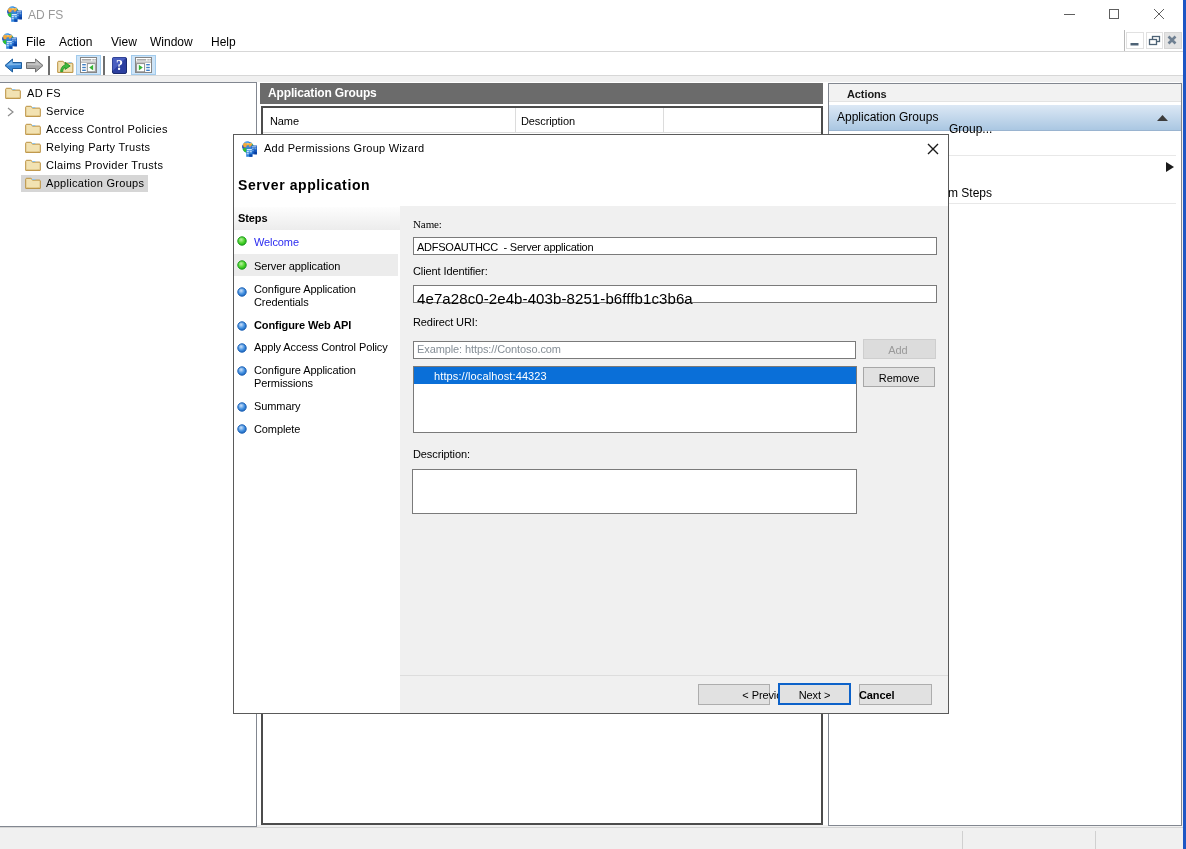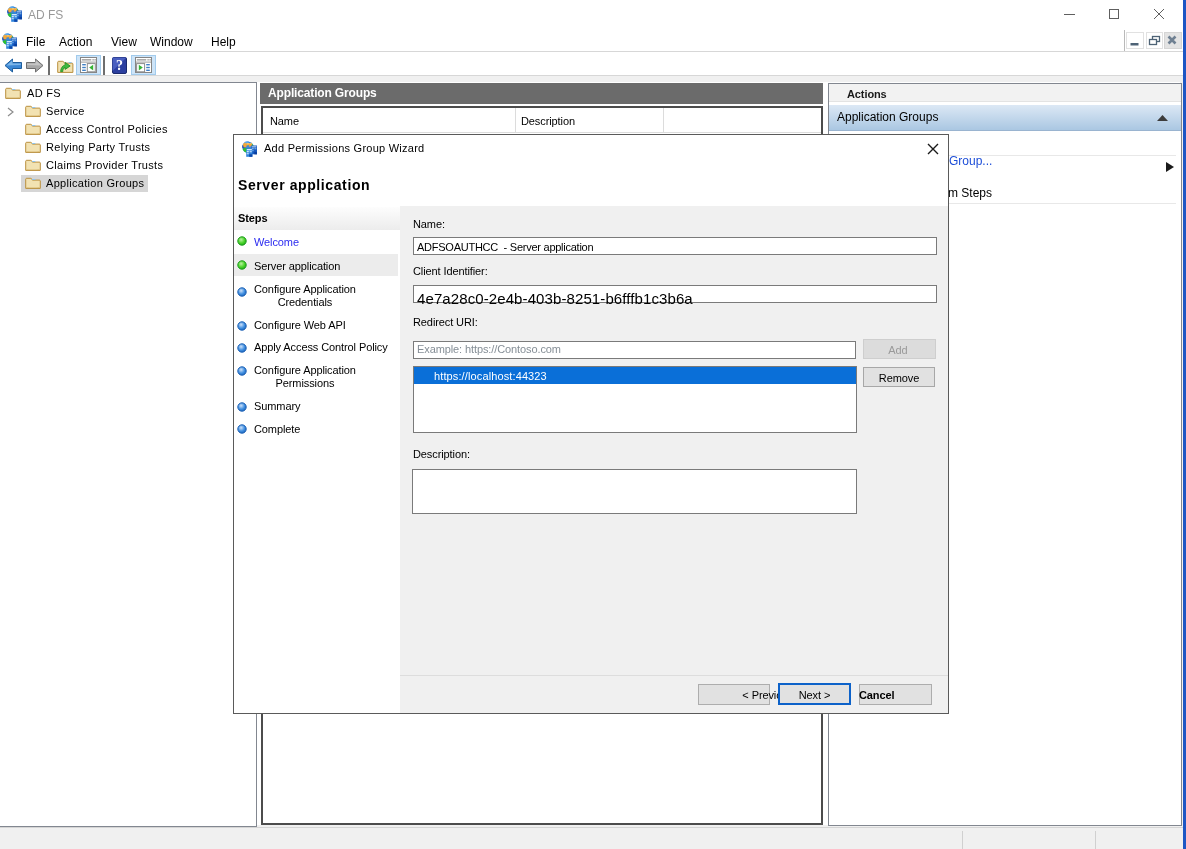--- a/index.html
+++ b/index.html
@@ -2,21 +2,21 @@
 <html><head>
 <meta charset="utf-8">
 <style>
 * { margin:0; padding:0; box-sizing:border-box; }
 html,body { width:1186px; height:849px; overflow:hidden; }
 body { font-family:"Liberation Sans", sans-serif; background:#ffffff; position:relative; }
 .abs { position:absolute; }
 .f11 { font-size:11px; letter-spacing:-0.1px; color:#000; }
 .tree { letter-spacing:0.3px; }
 .f12 { font-size:12px; color:#000; }
-.stp { line-height:12.6px;text-align:center; }
+.stp { line-height:12.6px; }
 </style>
 </head>
 <body>
 <svg width="0" height="0" style="position:absolute">
 <defs>
 <g id="mmcicon">
   <circle cx="5.9" cy="6.1" r="5.7" fill="#3b87d8"></circle>
   <path d="M2.2 1.3 C3.6 0.4 5.2 0.1 6.9 0.5 L6.2 2.2 L3.1 2.6 Z" fill="#5aa7ec"></path>
   <path d="M0.6 8.4 C1.7 10.2 3.5 11.5 5.6 11.7 L7.2 9.0 5.6 6.9 2.0 7.2 Z" fill="#2ec22e"></path>
   <path d="M9.2 1.9 C10.4 2.8 11.2 4.1 11.5 5.6 L9.0 5.2 Z" fill="#3dc83d"></path>
@@ -178,21 +178,21 @@
 
 <div class="abs" style="left:828px;top:83px;width:354px;height:743px;background:#ffffff;border:1px solid #828790;"></div>
 <div class="abs" style="left:829px;top:84px;width:352px;height:18px;background:#f2f2f2;border-bottom:1px solid #e3e3e3;"></div>
 <div class="abs" style="left:847px;top:88px;font-size:11px;font-weight:bold;letter-spacing:-0.1px;color:#1a1a1a;">Actions</div>
 <div class="abs" style="left:829px;top:105px;width:352px;height:26px;background:linear-gradient(#dce8f5,#aac7e2);border-bottom:1px solid #9ab4d0;"></div>
 <div class="abs f12" style="left:837px;top:110px;">Application Groups</div>
 <svg class="abs" style="left:1157px;top:115px" width="11" height="6">
     <path d="M5.5 0 L11 6 L0 6 Z" fill="#3c3c3c"></path>
   </svg>
 
-<div class="abs f12" style="left:949px;top:154px;color:#1d4ed8;">Group...</div>
+<div class="abs f12" style="left:949px;top:122px;color:#000000;">Group...</div>
 <div class="abs" style="left:949px;top:155px;width:227px;height:1px;background:#e8e8e8;"></div>
 <svg class="abs" style="left:1166px;top:162px" width="8" height="10">
     <path d="M0 0 L8 5 L0 10 Z" fill="#1a1a1a"></path>
   </svg>
 <div class="abs f12" style="left:948px;top:186px;color:#000;">m Steps</div>
 <div class="abs" style="left:949px;top:203px;width:227px;height:1px;background:#e8e8e8;"></div>
 
 <div class="abs" style="left:0;top:827px;width:1186px;height:22px;background:#f0f0f0;border-top:1px solid #d5d5d5;"></div>
 <div class="abs" style="left:962px;top:831px;width:1px;height:18px;background:#d0d0d0;"></div>
 <div class="abs" style="left:1095px;top:831px;width:1px;height:18px;background:#d0d0d0;"></div>
@@ -232,42 +232,42 @@
     <circle cx="5" cy="5" r="4.2" fill="url(#gd)" stroke="#1a9a1a" stroke-width="1"></circle>
   </svg>
 <div class="abs f11 stp" style="left:254px;top:260px;">Server application</div>
 <svg class="abs" style="left:237px;top:287px" width="10" height="10">
     <circle cx="5" cy="5" r="4.2" fill="url(#bd)" stroke="#1a5fb4" stroke-width="1"></circle>
   </svg>
 <div class="abs f11 stp" style="left:254px;top:283px;">Configure Application<br>Credentials</div>
 <svg class="abs" style="left:237px;top:321px" width="10" height="10">
     <circle cx="5" cy="5" r="4.2" fill="url(#bd)" stroke="#1a5fb4" stroke-width="1"></circle>
   </svg>
-<div class="abs f11 stp" style="left:254px;top:319px;">Configure Web API</div>
+<div class="abs f11 stp" style="left:254px;top:319px;font-weight:bold;">Configure Web API</div>
 <svg class="abs" style="left:237px;top:343px" width="10" height="10">
     <circle cx="5" cy="5" r="4.2" fill="url(#bd)" stroke="#1a5fb4" stroke-width="1"></circle>
   </svg>
 <div class="abs f11 stp" style="left:254px;top:341px;">Apply Access Control Policy</div>
 <svg class="abs" style="left:237px;top:366px" width="10" height="10">
     <circle cx="5" cy="5" r="4.2" fill="url(#bd)" stroke="#1a5fb4" stroke-width="1"></circle>
   </svg>
 <div class="abs f11 stp" style="left:254px;top:364px;">Configure Application<br>Permissions</div>
 <svg class="abs" style="left:237px;top:402px" width="10" height="10">
     <circle cx="5" cy="5" r="4.2" fill="url(#bd)" stroke="#1a5fb4" stroke-width="1"></circle>
   </svg>
 <div class="abs f11 stp" style="left:254px;top:400px;">Summary</div>
 <svg class="abs" style="left:237px;top:424px" width="10" height="10">
     <circle cx="5" cy="5" r="4.2" fill="url(#bd)" stroke="#1a5fb4" stroke-width="1"></circle>
   </svg>
 <div class="abs f11 stp" style="left:254px;top:423px;">Complete</div>
 
 <div class="abs" style="left:400px;top:206px;width:548px;height:469px;background:#f0f0f0;"></div>
 <div class="abs" style="left:400px;top:675px;width:548px;height:38px;background:#f0f0f0;border-top:1px solid #dddddd;"></div>
 
-<div class="abs f11" style="left:413px;top:218px;">Name:</div>
+<div class="abs f11" style="left:413px;top:218px;font-family:Liberation Serif, serif;">Name:</div>
 <div class="abs" style="left:413px;top:237px;width:524px;height:18px;background:#fff;border:1px solid #7a7a7a;"></div>
 <div class="abs f11" style="left:417px;top:241px;letter-spacing:-0.25px;">ADFSOAUTHCC&nbsp; - Server application</div>
 
 <div class="abs f11" style="left:413px;top:265px;">Client Identifier:</div>
 <div class="abs" style="left:413px;top:285px;width:524px;height:18px;background:#fff;border:1px solid #7a7a7a;"></div>
 <div class="abs" style="left:417px;top:290px;font-size:15px;letter-spacing:0.1px;color:#000;">4e7a28c0-2e4b-403b-8251-b6fffb1c3b6a</div>
 
 <div class="abs f11" style="left:413px;top:316px;">Redirect URI:</div>
 <div class="abs" style="left:413px;top:341px;width:443px;height:18px;background:#fff;border:1px solid #7a7a7a;"></div>
 <div class="abs f11" style="left:417px;top:343px;color:#858e96;">Example: https://Contoso.com</div>

